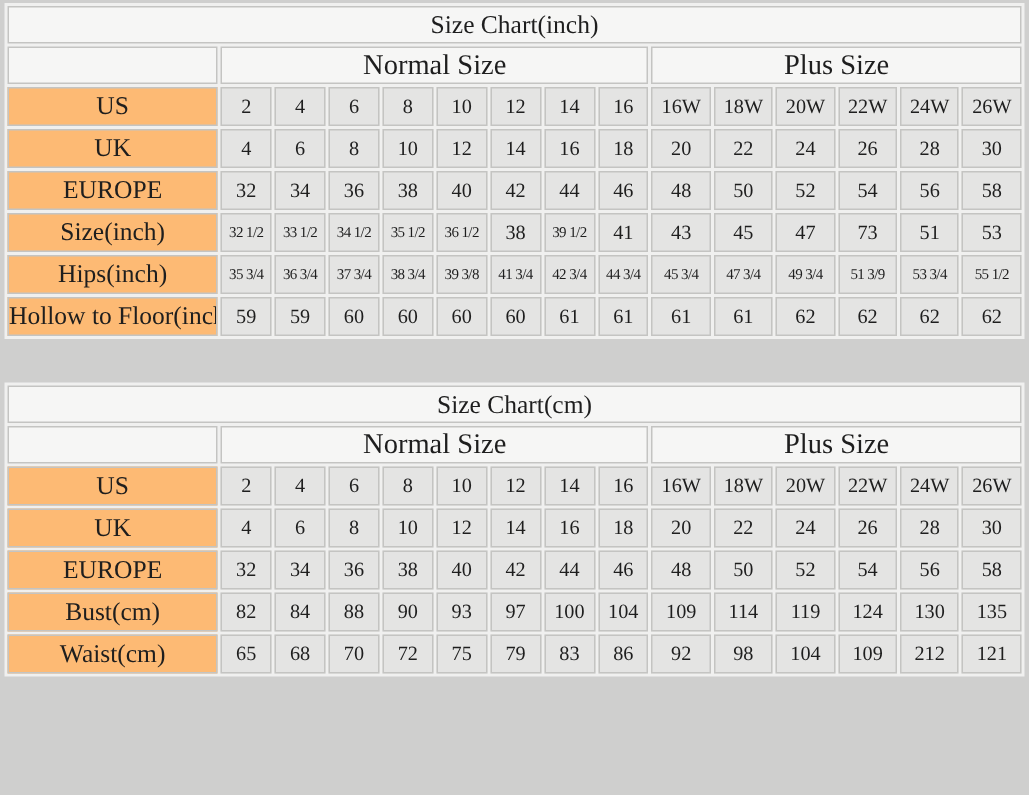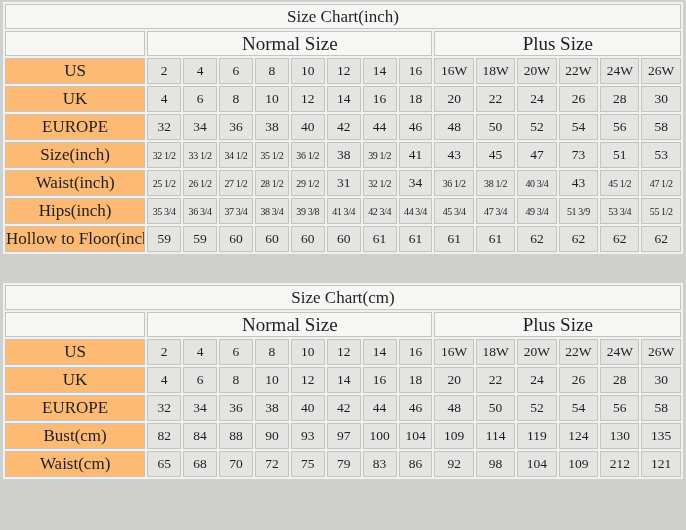--- a/index.html
+++ b/index.html
@@ -159,37 +159,20 @@
           <td class="val small">39 1/2</td>
           <td class="val">41</td>
           <td class="val">43</td>
           <td class="val">45</td>
           <td class="val">47</td>
           <td class="val">73</td>
           <td class="val">51</td>
           <td class="val">53</td>
         </tr>
         <tr>
-          <td class="lbl">Waist(inch)</td>
-          <td class="val small">25 1/2</td>
-          <td class="val small">26 1/2</td>
-          <td class="val small">27 1/2</td>
-          <td class="val small">28 1/2</td>
-          <td class="val small">29 1/2</td>
-          <td class="val">31</td>
-          <td class="val small">32 1/2</td>
-          <td class="val">34</td>
-          <td class="val small">36 1/2</td>
-          <td class="val small">38 1/2</td>
-          <td class="val small">40 3/4</td>
-          <td class="val">43</td>
-          <td class="val small">45 1/2</td>
-          <td class="val small">47 1/2</td>
-        </tr>
-        <tr>
           <td class="lbl">Hips(inch)</td>
           <td class="val small">35 3/4</td>
           <td class="val small">36 3/4</td>
           <td class="val small">37 3/4</td>
           <td class="val small">38 3/4</td>
           <td class="val small">39 3/8</td>
           <td class="val small">41 3/4</td>
           <td class="val small">42 3/4</td>
           <td class="val small">44 3/4</td>
           <td class="val small">45 3/4</td>

